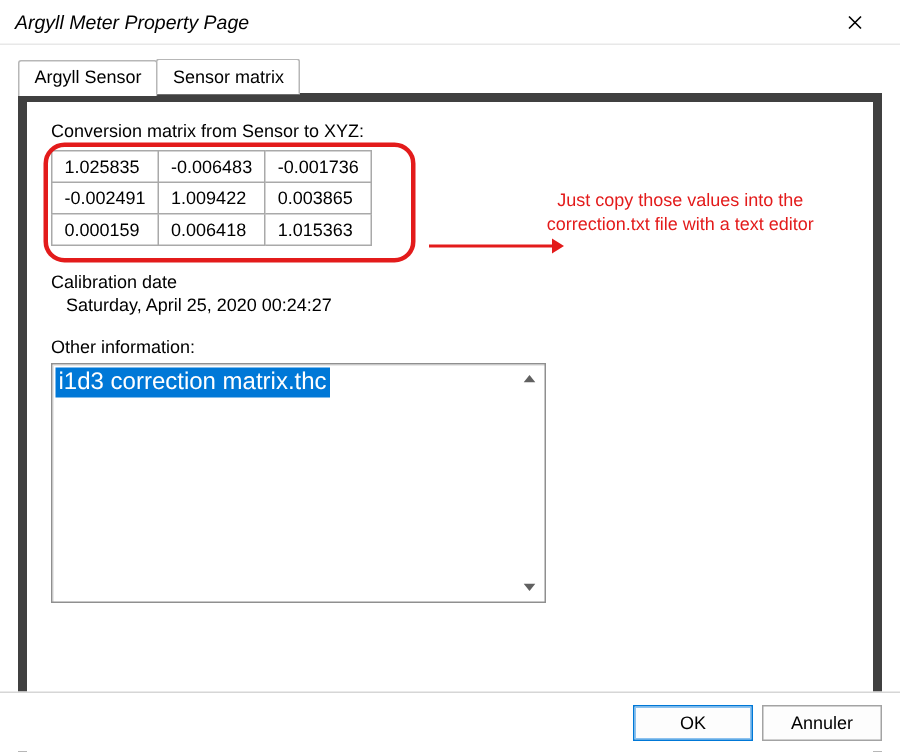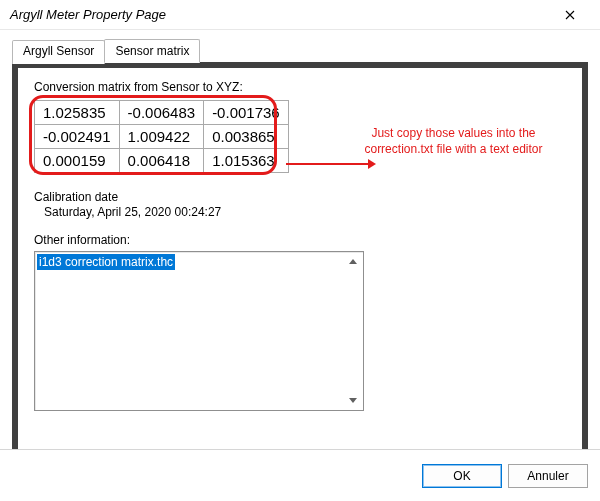--- a/index.html
+++ b/index.html
@@ -68,21 +68,21 @@
     display: inline-block;
   }
   .matrix {
     border: 1px solid #a9a9a9;
     border-collapse: collapse;
     background: #fff;
   }
   .matrix td {
     border: 1px solid #a9a9a9;
     padding: 3px 8px;
-    font-size: 15px;
+    font-size: 12px;
     text-align: left;
     min-width: 68px;
   }
   .redbox {
     position: absolute;
     top: -5px; left: -5px;
     width: 248px; height: 80px;
     border: 3px solid #e31b1b;
     border-radius: 14px;
     pointer-events: none;
@@ -98,21 +98,21 @@
     position: relative;
     padding: 2px 2px;
     background: #fff;
     box-shadow: inset 1px 1px 0 #e8e8e8;
   }
   .other .sel {
     background: #0078d7;
     color: #fff;
     padding: 1px 2px;
     display: inline-block;
-    font-size: 12px;
+    font-size: 16px;
   }
   .scroll-up, .scroll-down {
     position: absolute;
     right: 2px;
     width: 17px; height: 17px;
     display: flex; align-items: center; justify-content: center;
     color: #606060;
     font-size: 9px;
   }
   .scroll-up { top: 1px; }
@@ -130,21 +130,21 @@
   .arrow {
     position: absolute;
     left: 268px;
     top: 90px;
     pointer-events: none;
   }
   .footer {
     position: absolute;
     bottom: 0;
     left: 0; right: 0;
-    height: 52px;
+    height: 40px;
     border-top: 1px solid #d6d6d6;
     display: flex;
     justify-content: flex-end;
     align-items: center;
     padding-right: 12px;
     gap: 6px;
     background: #fff;
   }
   .btn {
     border: 1px solid #a3a3a3;

